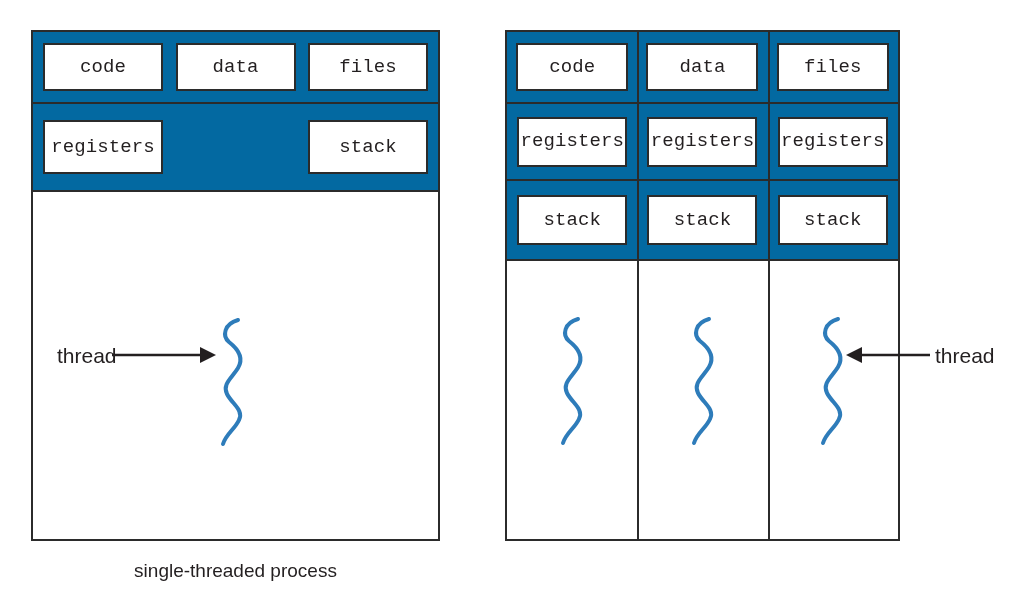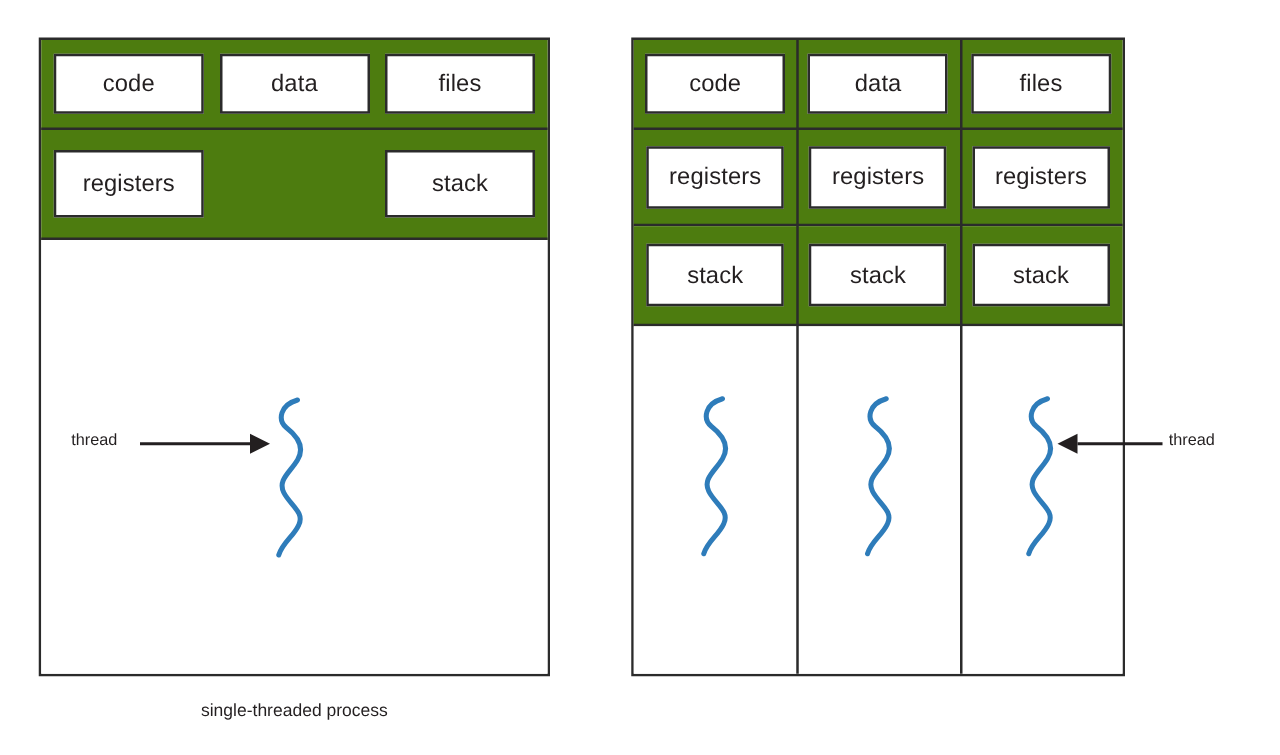--- a/index.html
+++ b/index.html
@@ -30,24 +30,25 @@
   }
   #panel-single { left: 31px;  top: 30px; width: 409px; height: 511px; }
   #panel-multi  { left: 505px; top: 30px; width: 395px; height: 511px; }
 
   
   .band {
     position: absolute;
     left: 0;
     right: 0;
     box-sizing: border-box;
-    background: #4d7c0f;
+    background: #0369a1;
     border-bottom: 2px solid #2b2b2b;
     display: flex;
     align-items: center;
+    font-family: Liberation Mono, monospace;
   }
 
   
   .thread-area {
     position: absolute;
     left: 0;
     right: 0;
     bottom: 0;
     background: #ffffff;
   }
@@ -140,32 +141,32 @@
   .arrow-svg path,
   .arrow-svg line {
     stroke: #231f20;
     stroke-width: 2.4;
     fill: none;
   }
   .arrow-svg polygon { fill: #231f20; }
 
   .anno-label {
     position: absolute;
-    font-size: 13px;
+    font-size: 21px;
     line-height: 1;
     color: #231f20;
     white-space: nowrap;
   }
   #label-thread-left  { left: 57px;  top: 345px; }
   #label-thread-right { left: 935px; top: 345px; }
 
   
   .caption {
     position: absolute;
-    font-size: 14px;
+    font-size: 19px;
     line-height: 1;
     color: #231f20;
     text-align: center;
     white-space: nowrap;
   }
   #caption-single { left: 31px;  top: 561px; width: 409px; }
   #caption-multi  { left: 505px; top: 561px; width: 395px; }
 </style>
 </head>
 <body>

